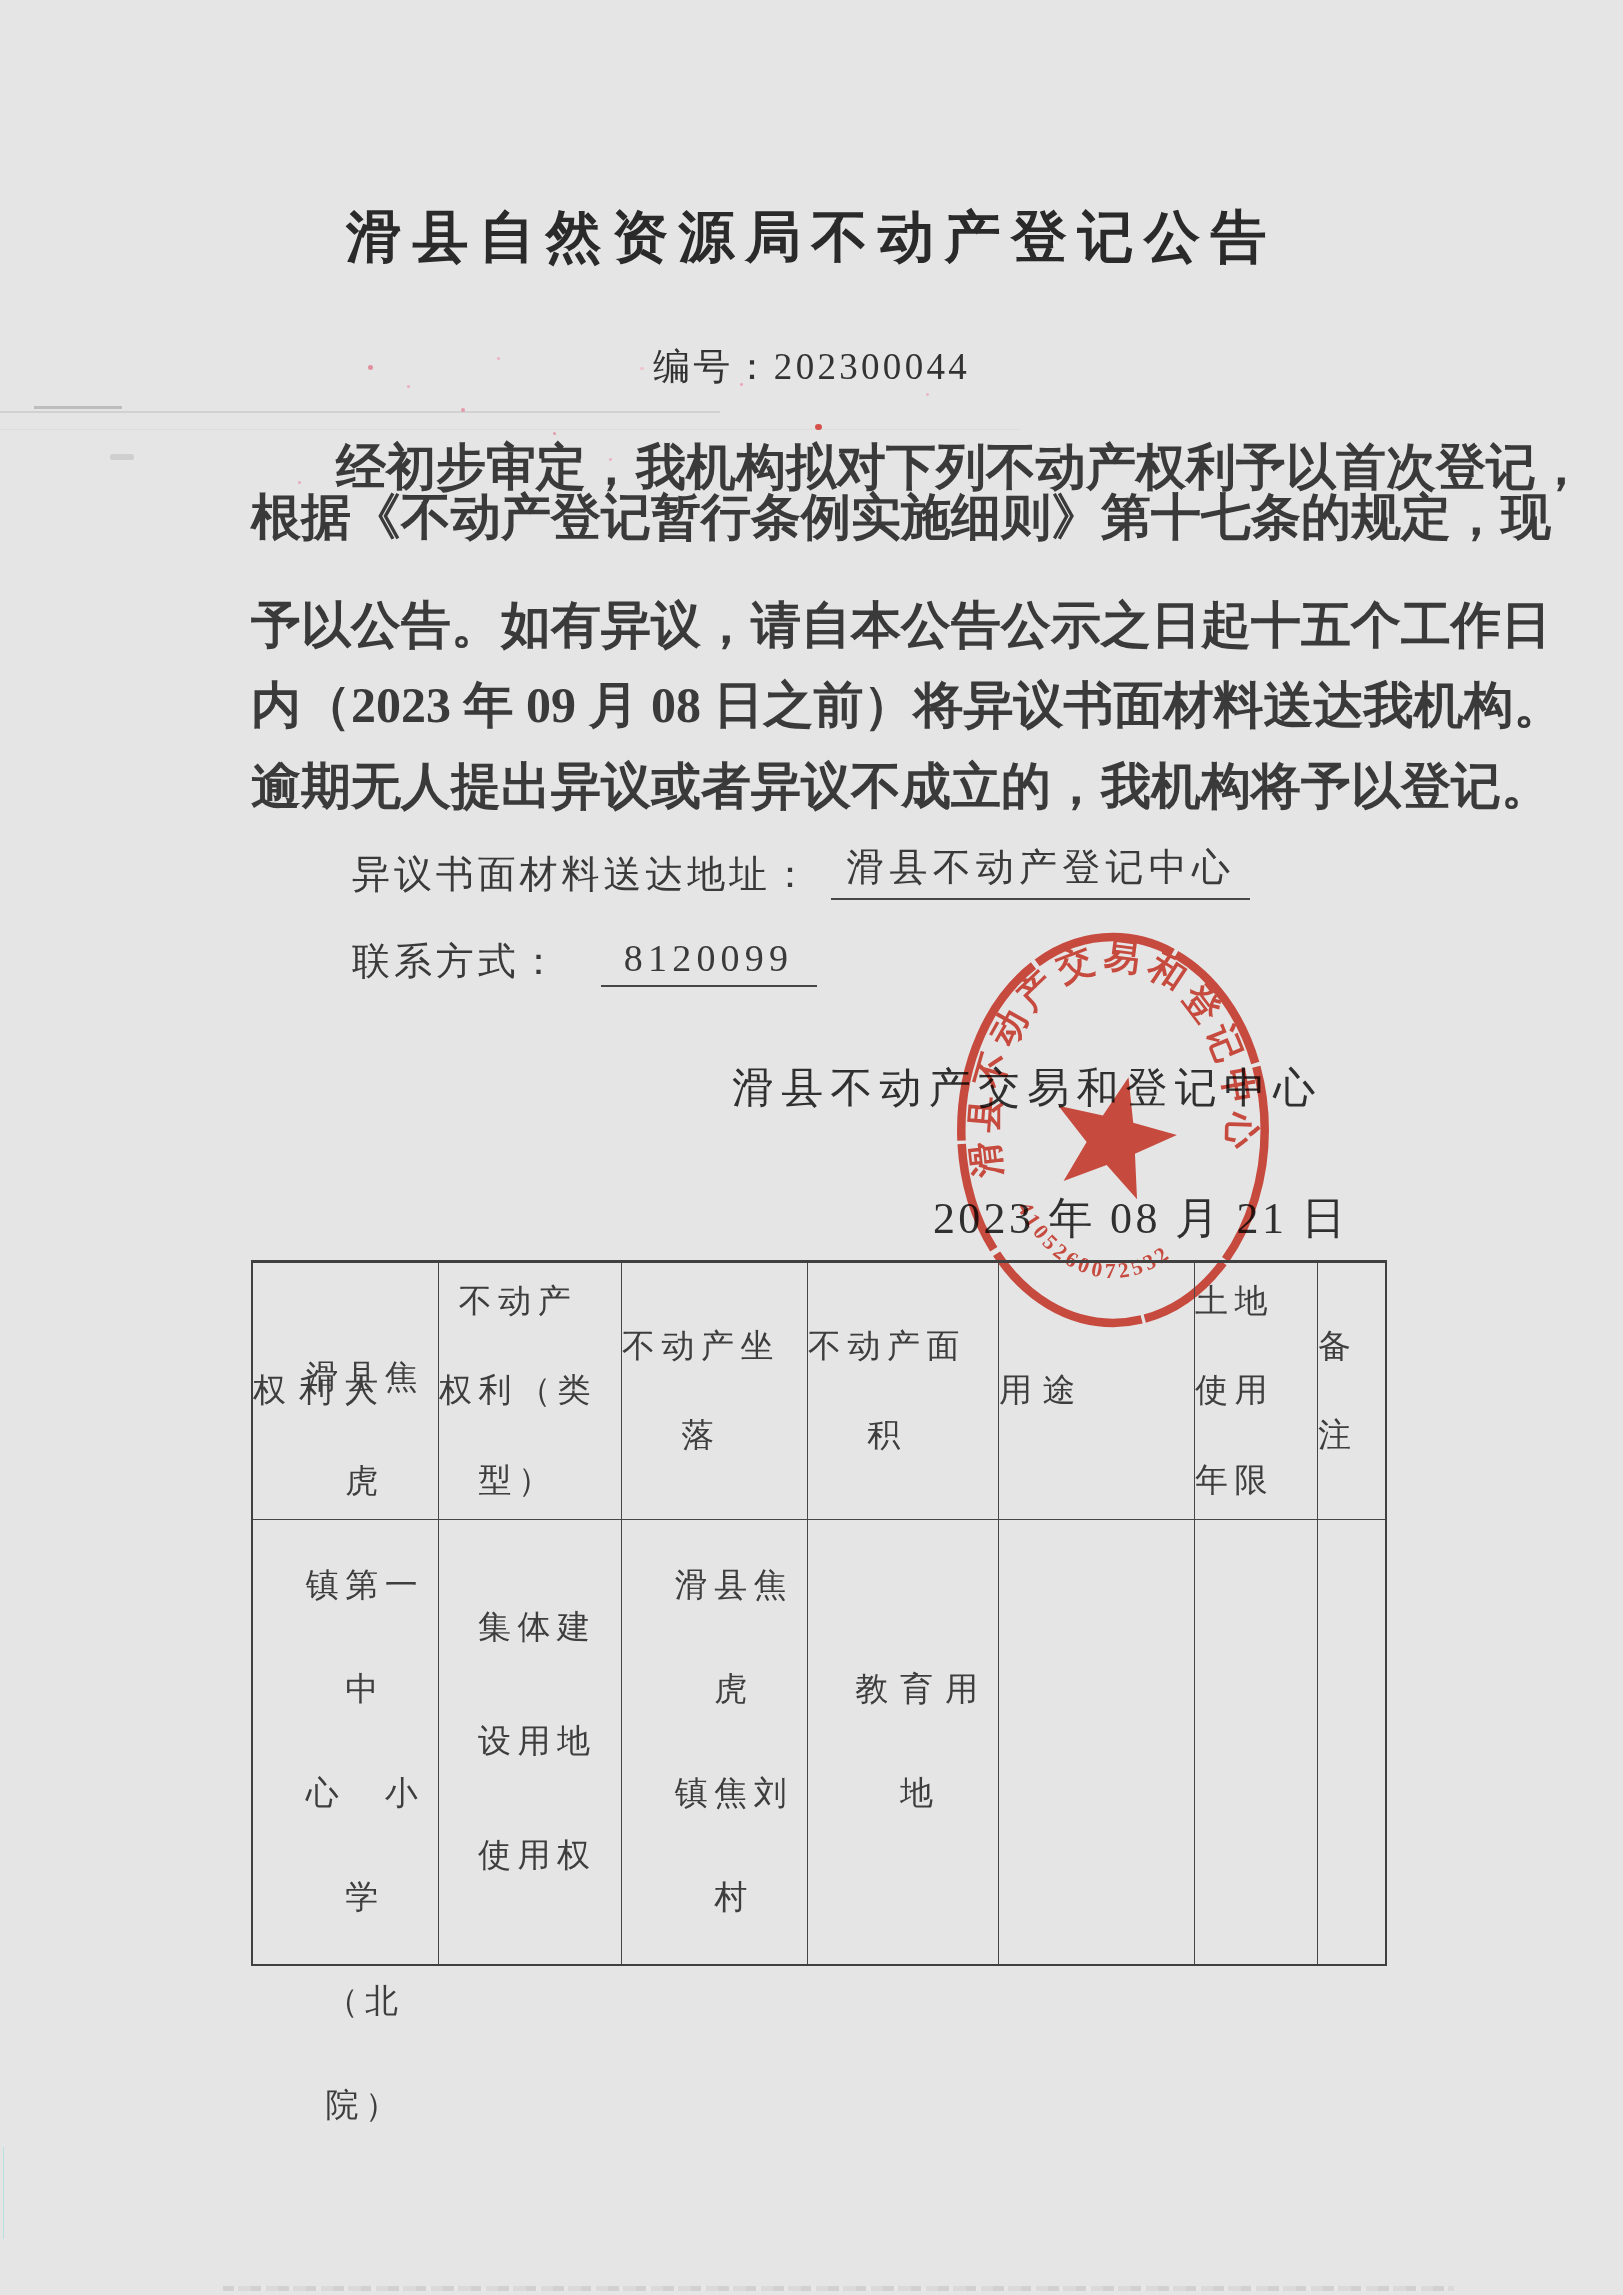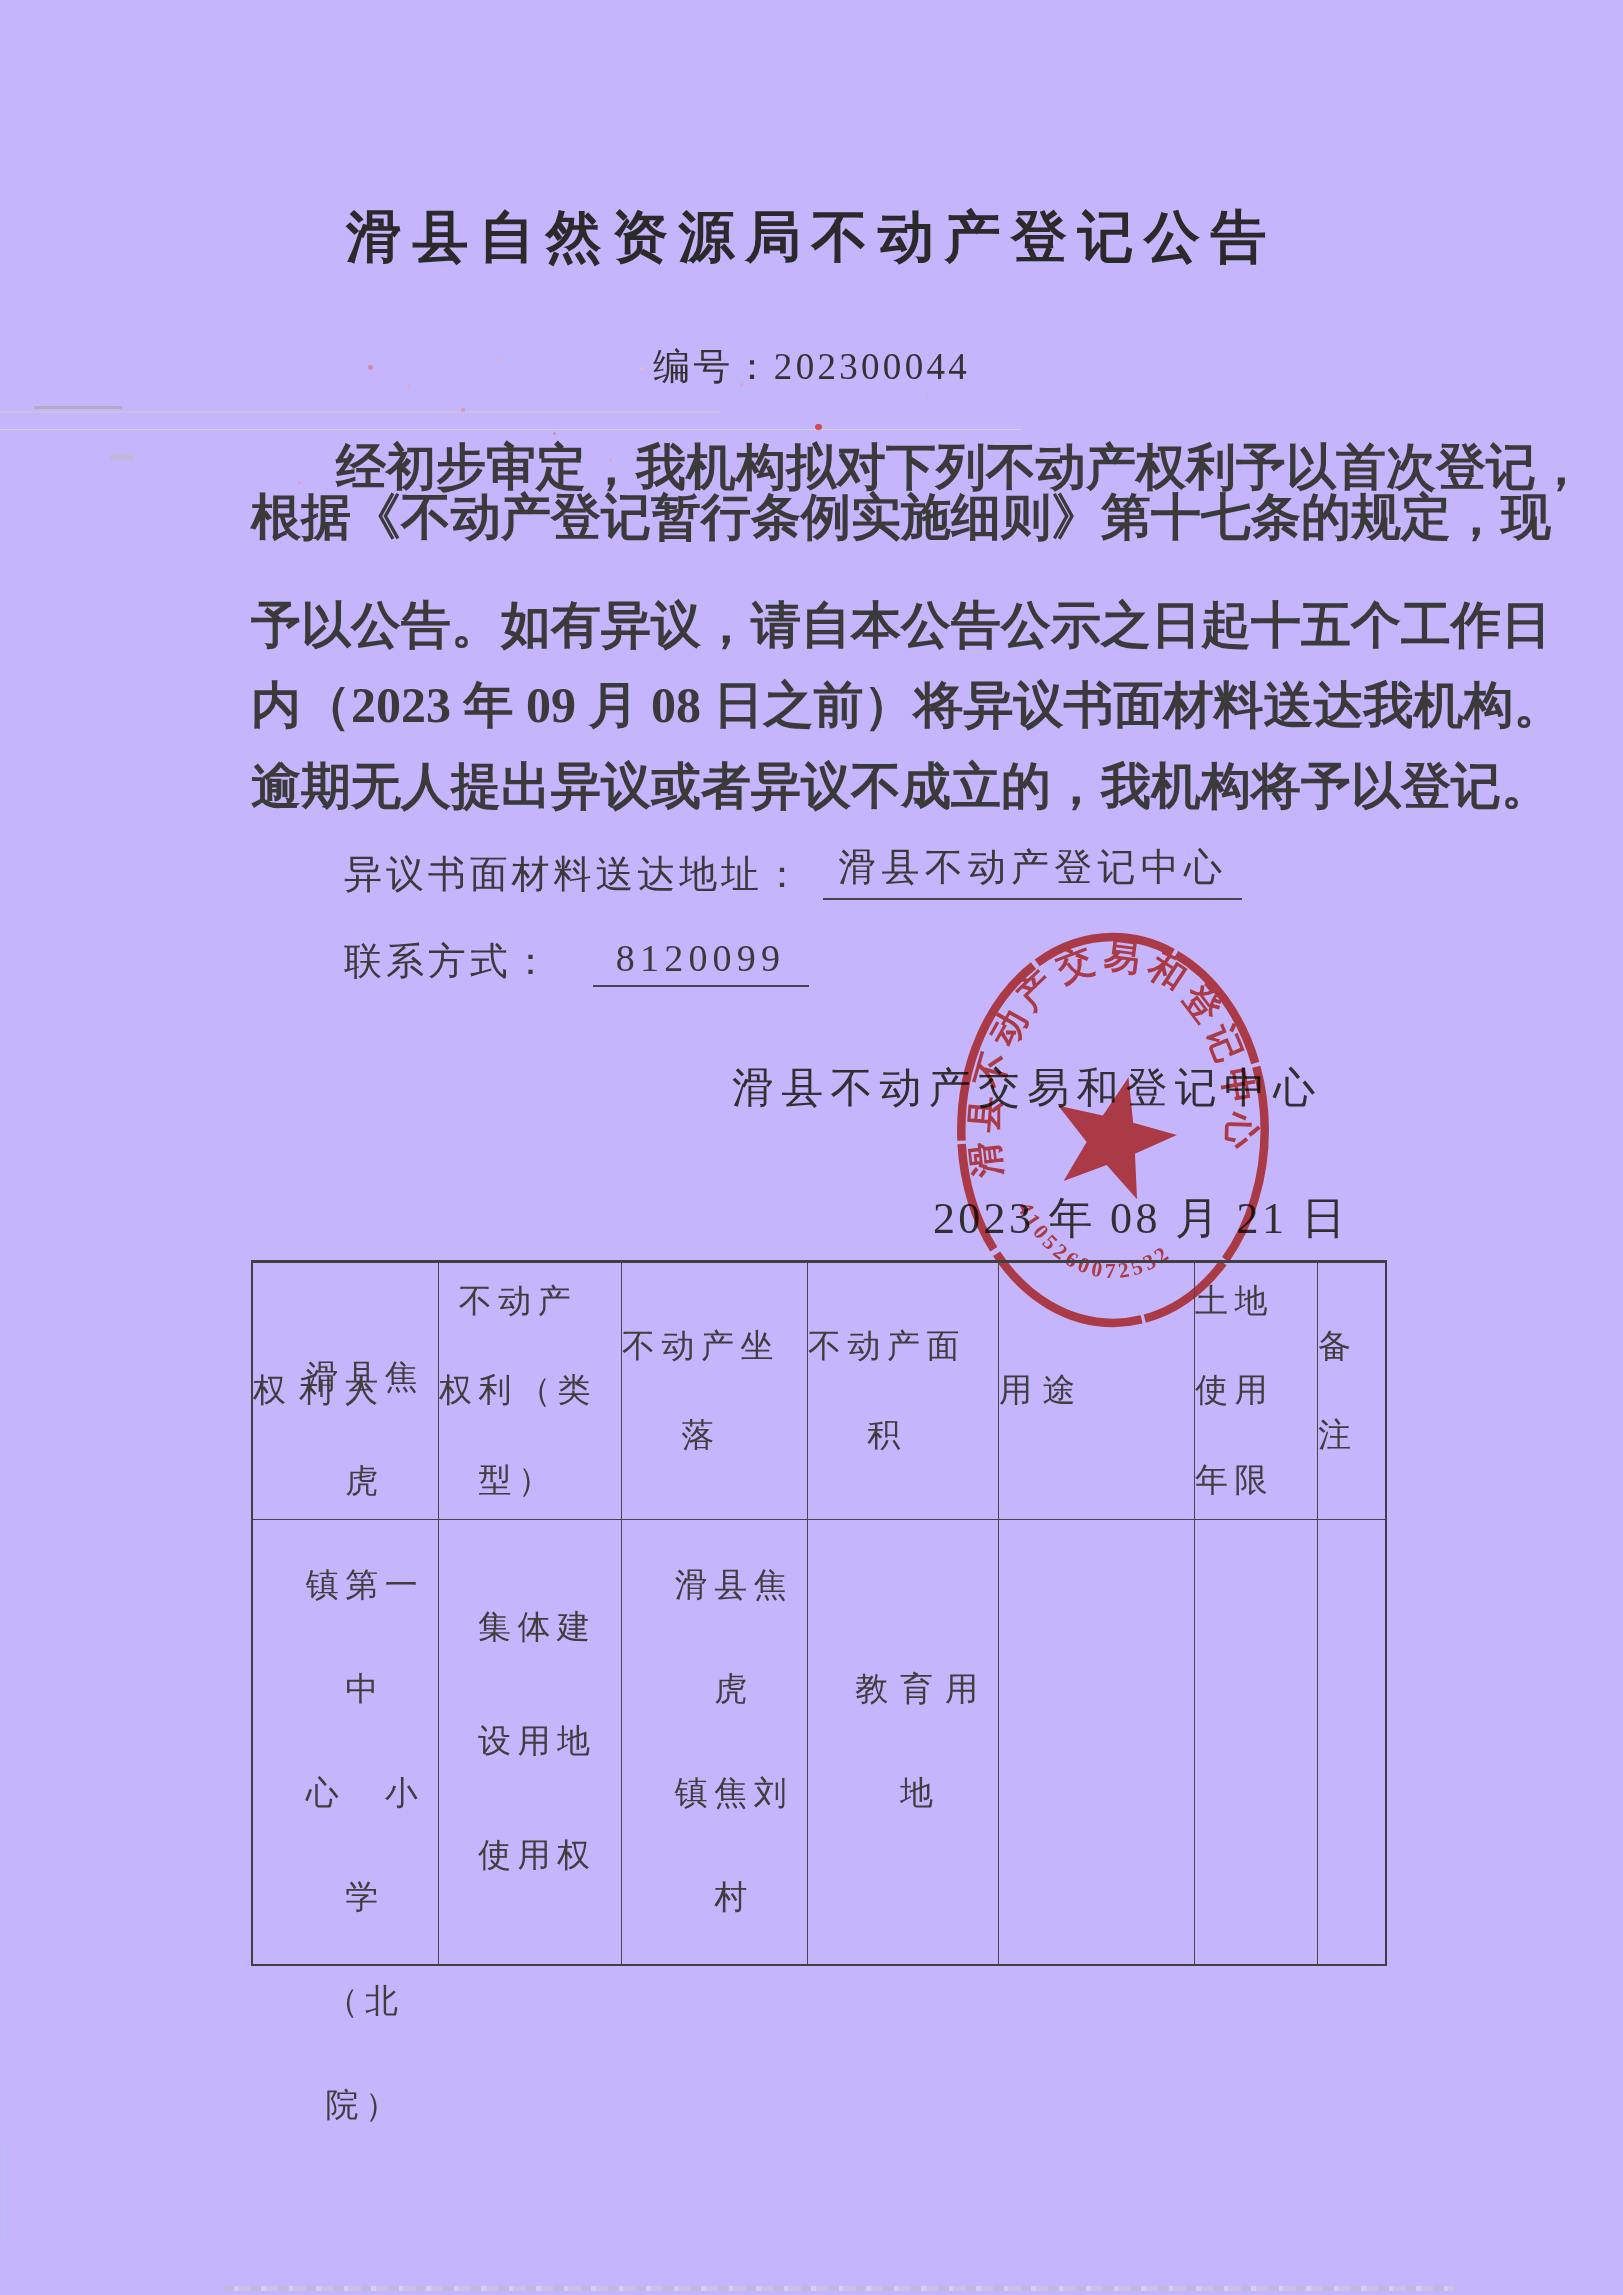--- a/index.html
+++ b/index.html
@@ -1,37 +1,37 @@
 <!DOCTYPE html>
 <html style="font-size:10.5px"><head>
 <meta charset="utf-8">
 <style>
   html,body{margin:0;padding:0;background:#9a9a9a;}
   #page{
-    position:relative;width:1623px;height:2295px;background:#c4b5fd;
+    position:relative;width:1623px;height:2295px;background:#e5e5e5;
     font-family:"Liberation Serif","DejaVu Serif",serif;color:#383838;overflow:hidden;
   }
   
   .title{
     position:absolute;top:200px;left:0;width:100%;text-align:center;
     font-size:56px;font-weight:700;letter-spacing:10.5px;color:#2a2a2a;
   }
   .doc-no{
     position:absolute;top:342px;left:0;width:100%;text-align:center;
     font-size:37px;letter-spacing:3.3px;color:#333;
   }
   
   .para-line{
     position:absolute;left:251px;width:1125px;height:80px;line-height:80px;
     font-size:50px;color:#3a3a3a;
     text-align:justify;text-align-last:justify;white-space:nowrap;font-weight:bold;
   }
   .indent2{padding-left:85px;width:1039px;}
   
-  .field-line{position:absolute;left:344px;font-size:38px;color:#3a3a3a;white-space:nowrap;}
+  .field-line{position:absolute;left:352px;font-size:38px;color:#3a3a3a;white-space:nowrap;}
   .field-label{letter-spacing:3.9px;}
   .u-value{
     display:inline-block;border-bottom:2.6px solid #474747;letter-spacing:5.2px;
     text-align:center;vertical-align:bottom;padding-bottom:5.2px;
   }
   .addr-u{min-width:419px;margin-left:18.3px;}
   .tel-u{min-width:216px;margin-left:39px;}
   
   .sig-org{position:absolute;top:1060px;left:732px;font-size:42px;letter-spacing:7.2px;color:#303030;white-space:nowrap;}
   .sig-date{position:absolute;top:1189px;left:933px;font-size:44px;letter-spacing:3.3px;color:#303030;white-space:nowrap;}

